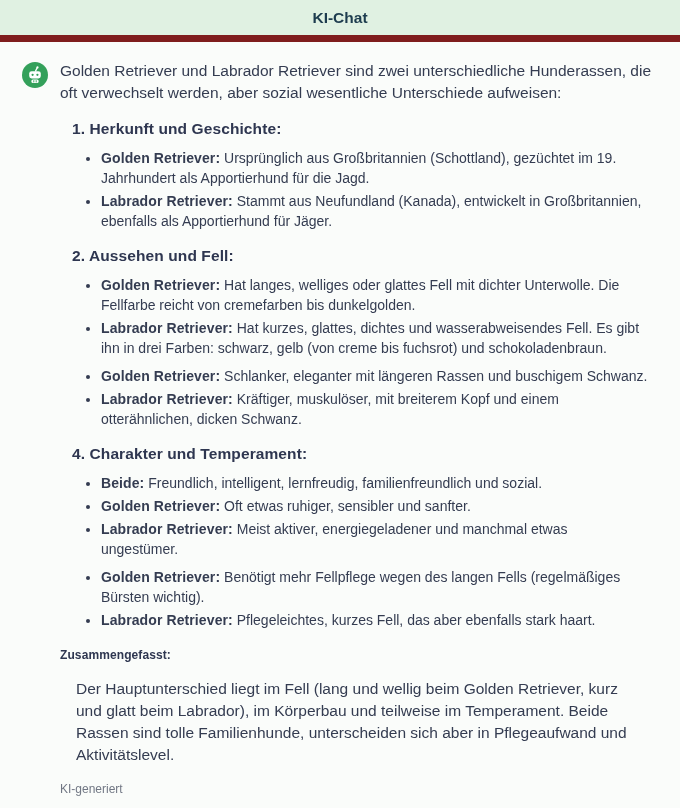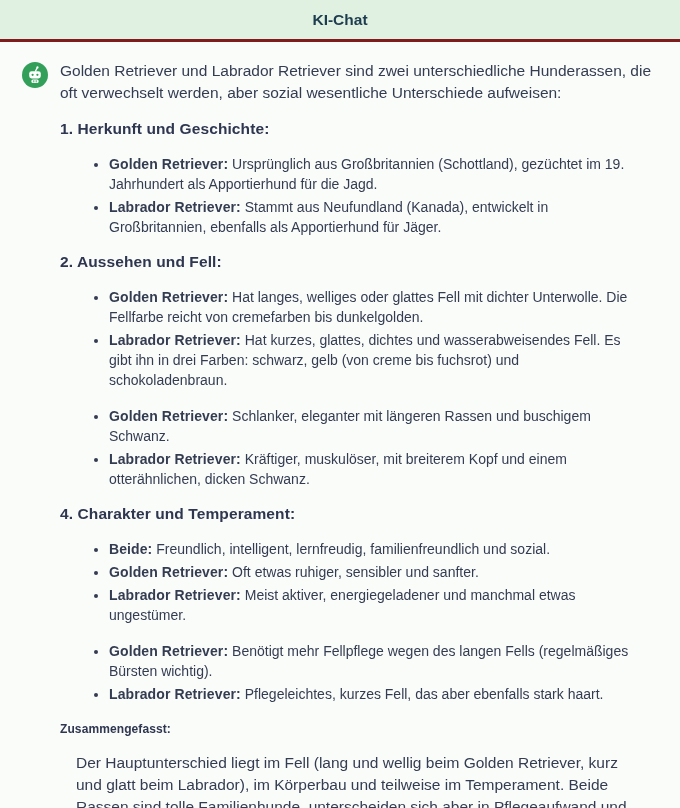--- a/index.html
+++ b/index.html
@@ -11,21 +11,21 @@
     font-family: "Liberation Sans", "DejaVu Sans", sans-serif;
     color: #343c51;
     overflow: hidden;
   }
   .app-header {
     height: 42px;
     background: #e0f1e2;
     display: flex;
     align-items: center;
     justify-content: center;
-    border-bottom: 3px solid #7f1d1d;
+    border-bottom: 7px solid #7f1d1d;
   }
   .app-title {
     font-size: 15.5px;
     font-weight: bold;
     color: #1d3c4e;
   }
   .chat-area {
     padding: 18px 24px 16px 22px;
   }
   .message {
@@ -44,25 +44,25 @@
     min-width: 0;
   }
   .intro {
     margin: 0 0 8px 0;
     font-size: 15.5px;
     line-height: 22px;
   }
   .heading {
     font-size: 15.5px;
     font-weight: bold;
-    margin: 16px 0 10px 0;
+    margin: 16px 0 10px 12px;
     color: #2e3650;
   }
   ul.bullets {
-    margin: 16px;
+    margin: 8px;
     padding: 0 0 0 33px;
     font-size: 14px;
     line-height: 20px;
   }
   ul.bullets li {
     margin: 0 0 3px 0;
   }
   .bullet-label, .heading, .summary-heading { letter-spacing: 0.1px; }
   .bullet-label { font-weight: bold; }
   .summary-heading {

